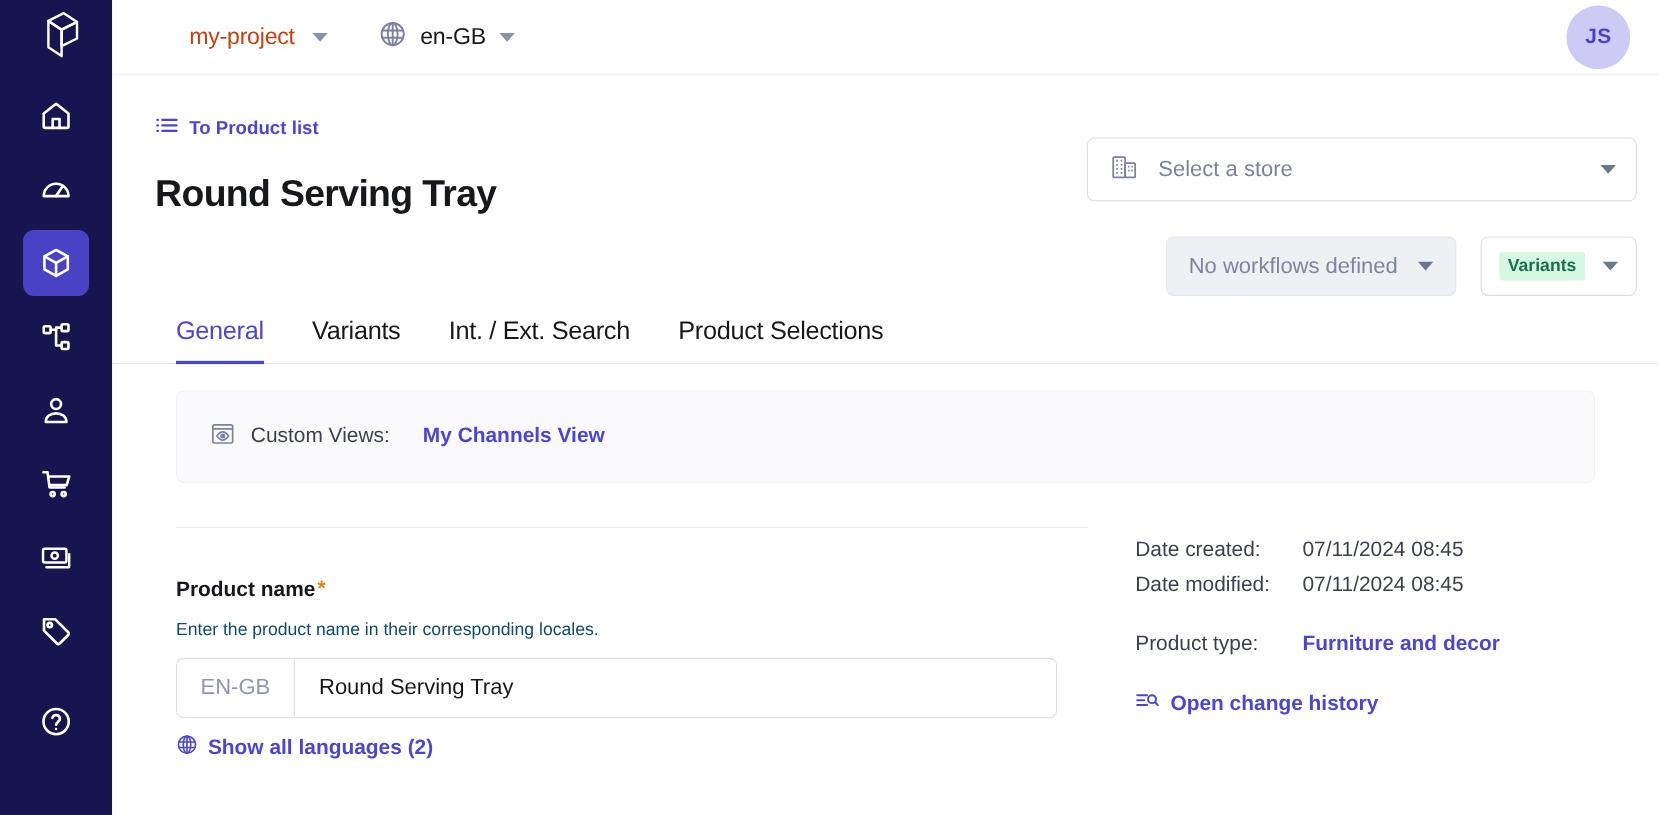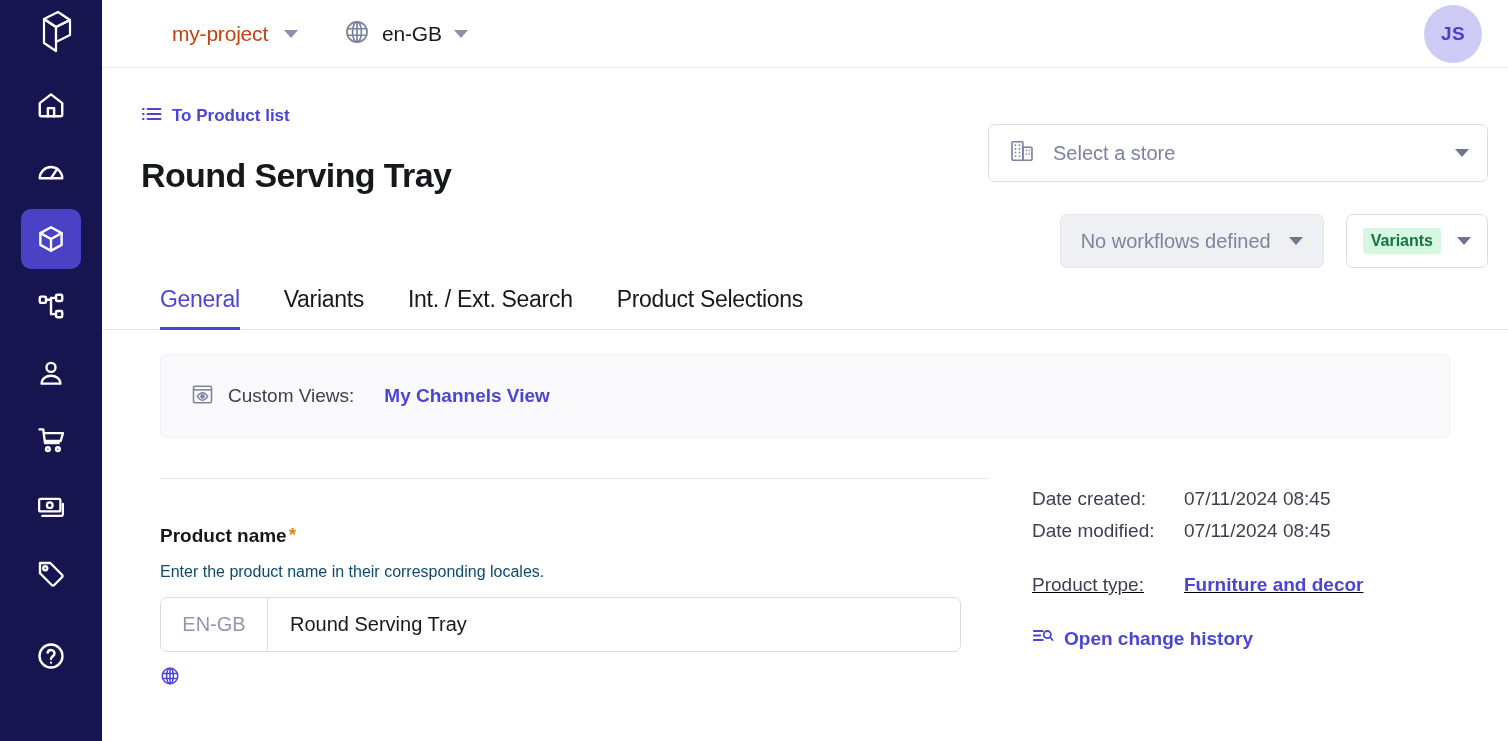--- a/index.html
+++ b/index.html
@@ -176,21 +176,21 @@
   .show-langs {
     margin-top: 14px; display: flex; align-items: center; gap: 9px;
     color: #4c45d4; font-size: 19px; font-weight: 700; cursor: pointer; width: fit-content;
   }
 
   .col-right { flex: 1 1 auto; padding-top: 10px; }
   .meta-table { font-size: 19px; color: #3c3f52; }
   .meta-row { display: flex; margin-bottom: 10px; }
   .meta-key { width: 152px; flex: 0 0 152px; }
   .meta-val { color: #3c3f52; }
-  .type-row { display: flex; margin-top: 32px; text-decoration: underline; }
+  .type-row { display: flex; margin-top: 32px; }
   .type-key { width: 152px; flex: 0 0 152px; font-size: 19px; color: #3c3f52; }
   .type-val { font-size: 19px; color: #4c45d4; font-weight: 700; cursor: pointer; }
   .history-link {
     display: flex; align-items: center; gap: 10px;
     margin-top: 30px; color: #4c45d4; font-size: 19px; font-weight: 700;
     cursor: pointer; width: fit-content;
   }
 </style>
 </head>
 <body>
@@ -412,20 +412,21 @@
             </div>
 
             <div class="show-langs">
               <span>
                 <svg width="20" height="20" viewBox="0 0 24 24" fill="none" stroke="#4c45d4" stroke-width="1.8">
                   <circle cx="12" cy="12" r="9.3"></circle>
                   <ellipse cx="12" cy="12" rx="4.1" ry="9.3"></ellipse>
                   <path d="M2.9 9 h18.2 M2.9 15 h18.2 M12 2.7 v18.6"></path>
                 </svg>
               </span>
+              <span>Show all languages (2)</span>
             </div>
           </div>
         </div>
 
         <div class="col-right">
           <div class="meta-table">
             <div class="meta-row">
               <span class="meta-key">Date created:</span>
               <span class="meta-val">07/11/2024 08:45</span>
             </div>

